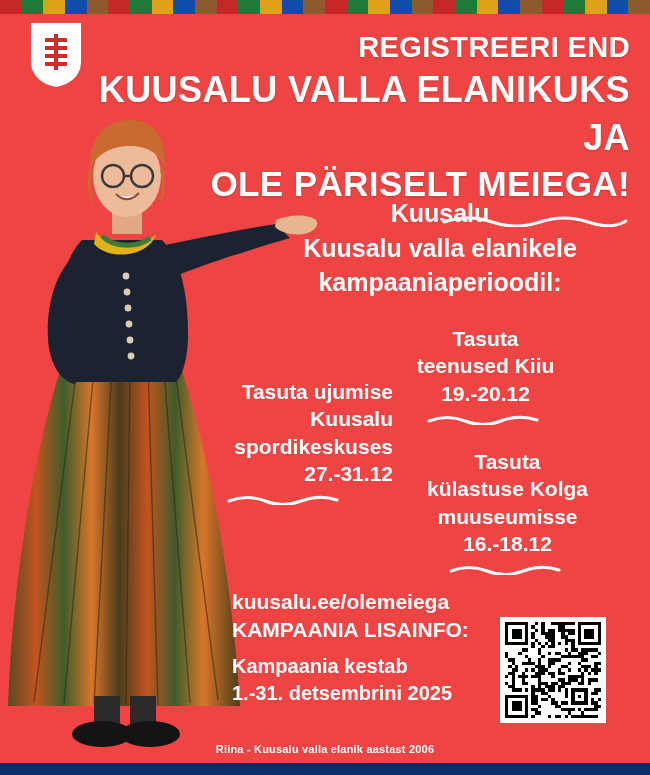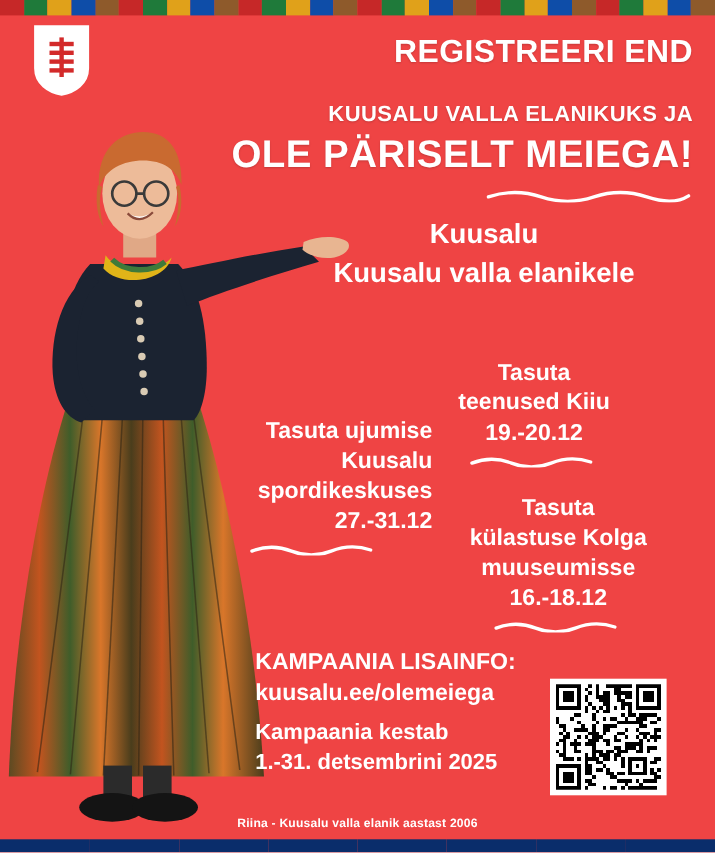--- a/index.html
+++ b/index.html
@@ -58,21 +58,21 @@
     text-align: right;
     color: #ffffff;
     font-weight: bold;
     font-size: 29px;
     line-height: 1.32;
     letter-spacing: 0.4px;
     z-index: 7;
     text-shadow: 0 1px 2px rgba(0,0,0,0.18);
   }
   #headline .l1 { font-size: 29px; }
-  #headline .l2 { font-size: 20px; margin-top: 25px; }
+  #headline .l2 { font-size: 36px; }
   #headline .l3 { font-size: 35px; }
 
   .squiggle {
     display: block;
     margin-top: 6px;
   }
   .squiggle.right { margin-left: auto; }
 
   
   #intro {
@@ -308,20 +308,21 @@
     <div class="l2">KUUSALU VALLA ELANIKUKS JA</div>
     <div class="l3">OLE PÄRISELT MEIEGA!</div>
     <svg class="squiggle right" width="190" height="14" viewBox="0 0 190 14">
       <path d="M4 9 Q28 1 52 9 T100 9 T148 9 T186 8" fill="none" stroke="#ffffff" stroke-width="3" stroke-linecap="round"></path>
     </svg>
   </div>
 
   <div id="intro">
     <div>Kuusalu</div>
     <div>Kuusalu valla elanikele</div>
+    <div>kampaaniaperioodil:</div>
   </div>
 
   <div class="offer" id="offer-1">
     <div>Tasuta ujumise</div>
     <div>Kuusalu</div>
     <div>spordikeskuses</div>
     <div>27.-31.12</div>
     <svg class="squiggle" width="120" height="12" viewBox="0 0 120 12" style="margin:6px auto 0;">
       <path d="M3 8 Q21 1 39 8 T75 8 T111 7" fill="none" stroke="#ffffff" stroke-width="3" stroke-linecap="round"></path>
     </svg>
@@ -340,22 +341,22 @@
     <div>Tasuta</div>
     <div>külastuse Kolga</div>
     <div>muuseumisse</div>
     <div>16.-18.12</div>
     <svg class="squiggle" width="120" height="12" viewBox="0 0 120 12" style="margin:6px auto 0;">
       <path d="M3 8 Q21 1 39 8 T75 8 T111 7" fill="none" stroke="#ffffff" stroke-width="3" stroke-linecap="round"></path>
     </svg>
   </div>
 
   <div id="lisainfo">
+    <div>kuusalu.ee/olemeiega</div>
     <div>KAMPAANIA LISAINFO:</div>
-    <div>kuusalu.ee/olemeiega</div>
   </div>
 
   <div id="kestab">
     <div>Kampaania kestab</div>
     <div>1.-31. detsembrini 2025</div>
   </div>
 
   <div id="qr">
     <svg width="96" height="96" viewBox="0 0 29 29" shape-rendering="crispEdges">
       <rect width="29" height="29" fill="#ffffff"></rect>

